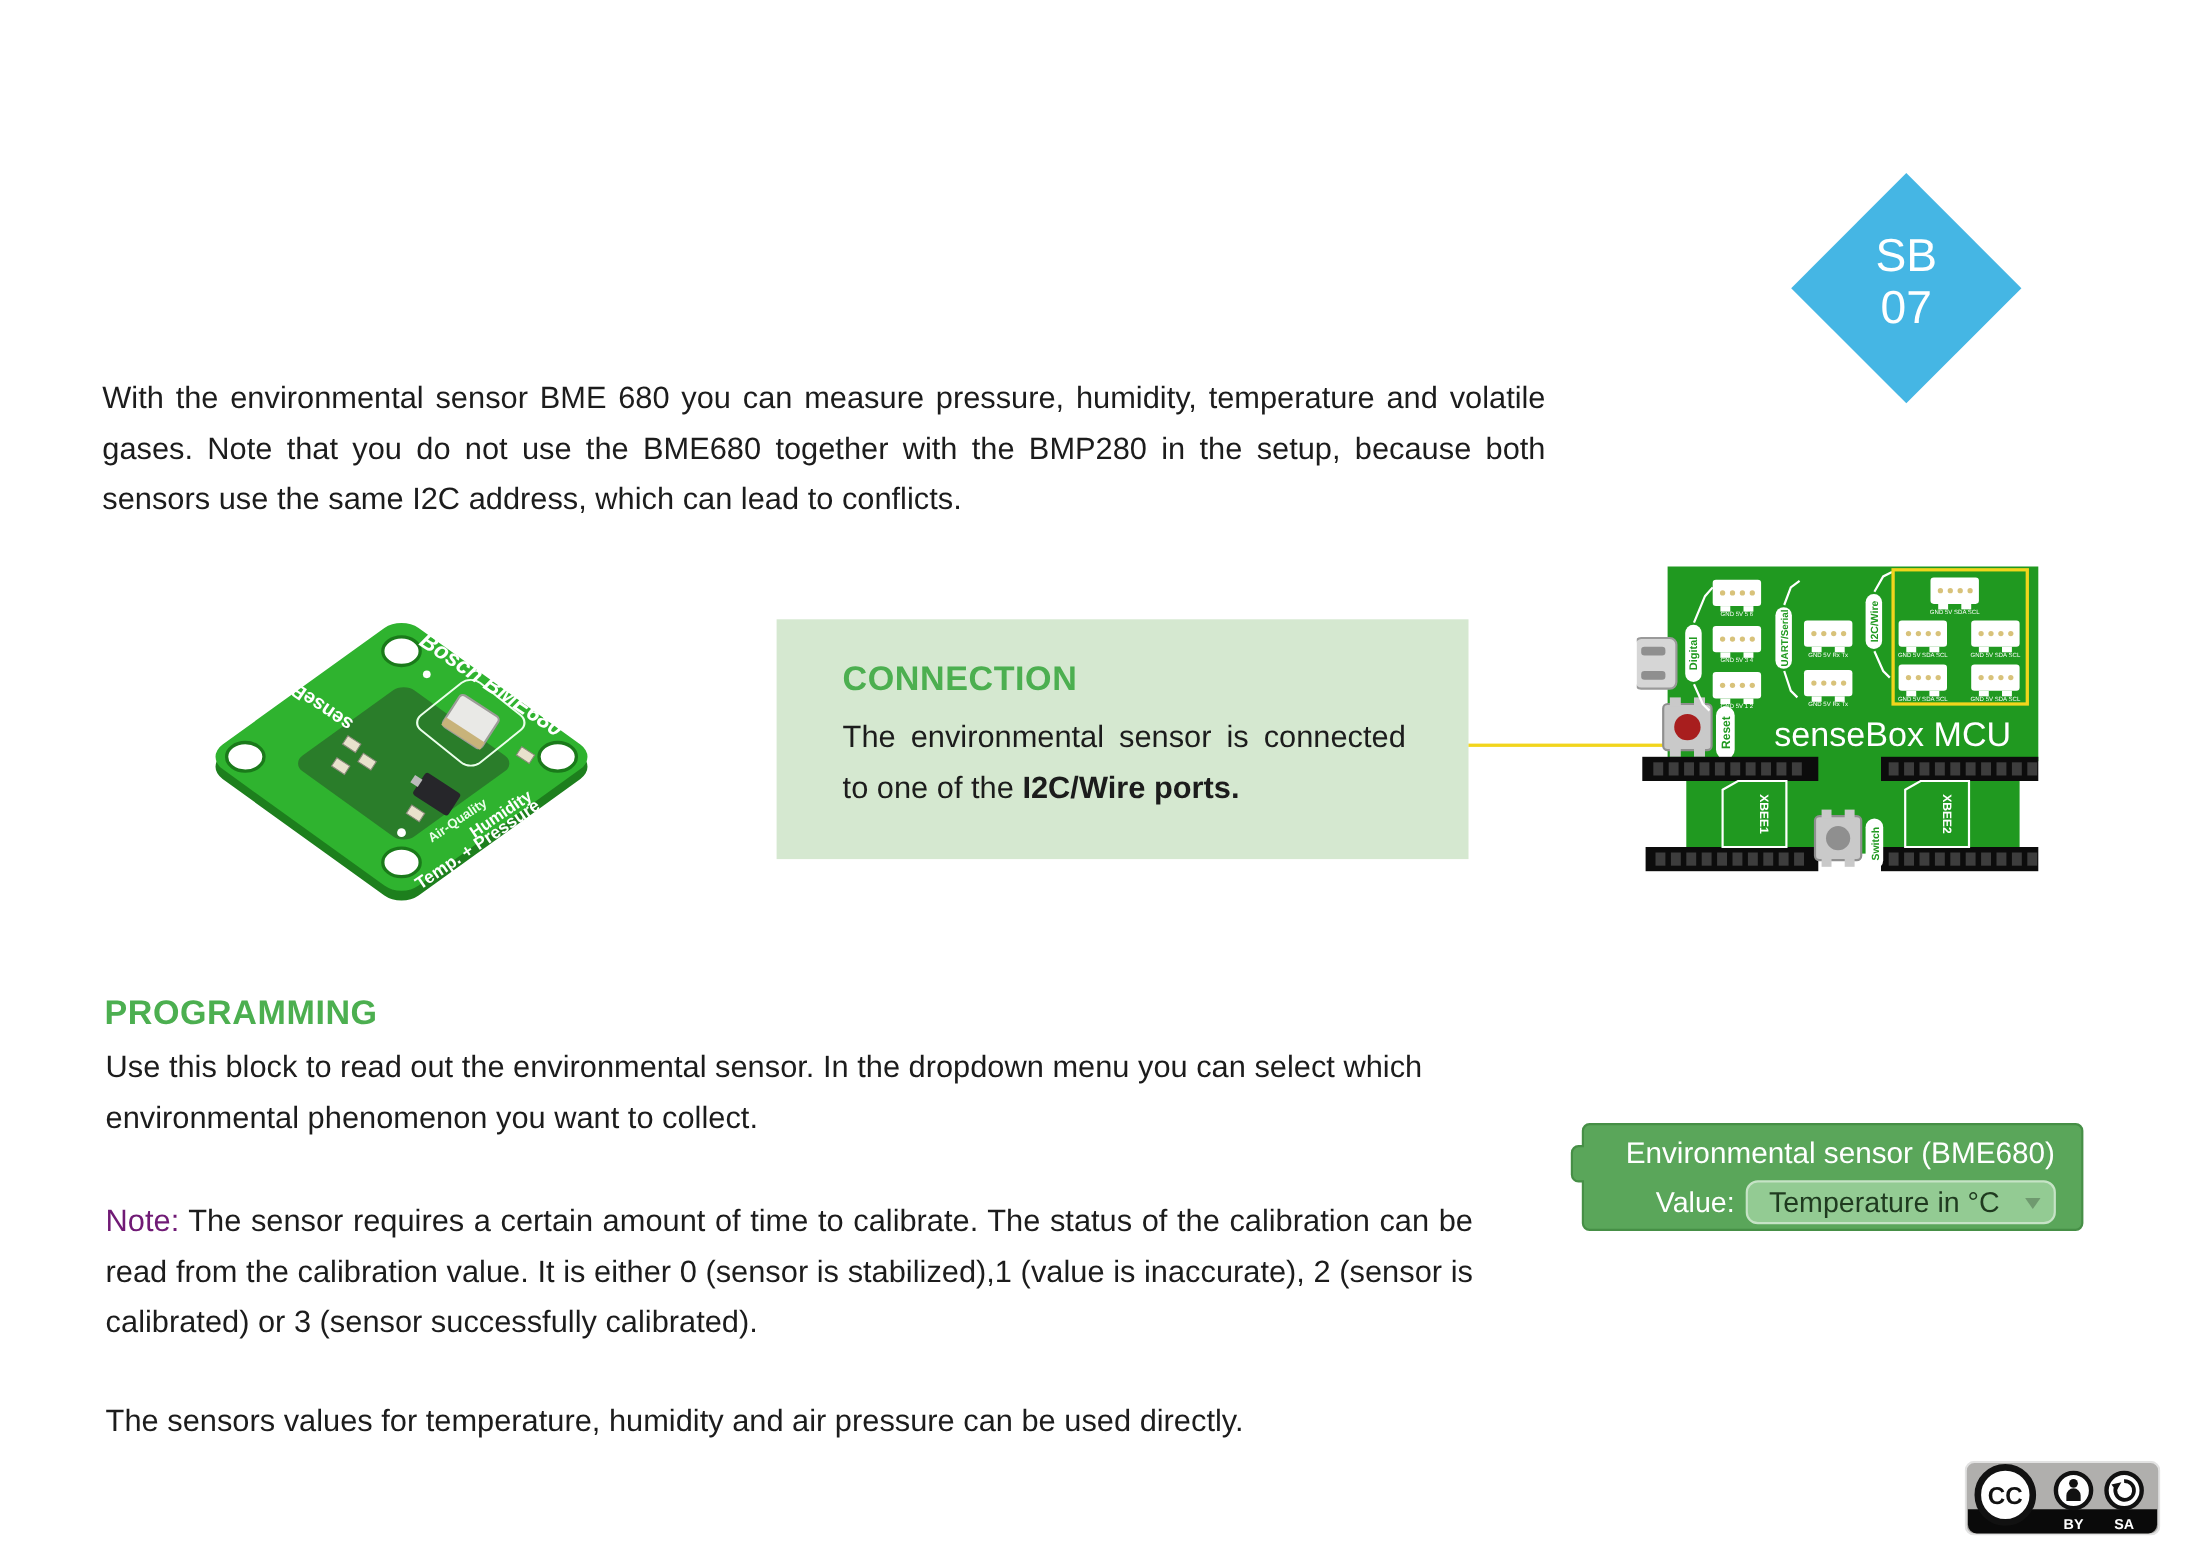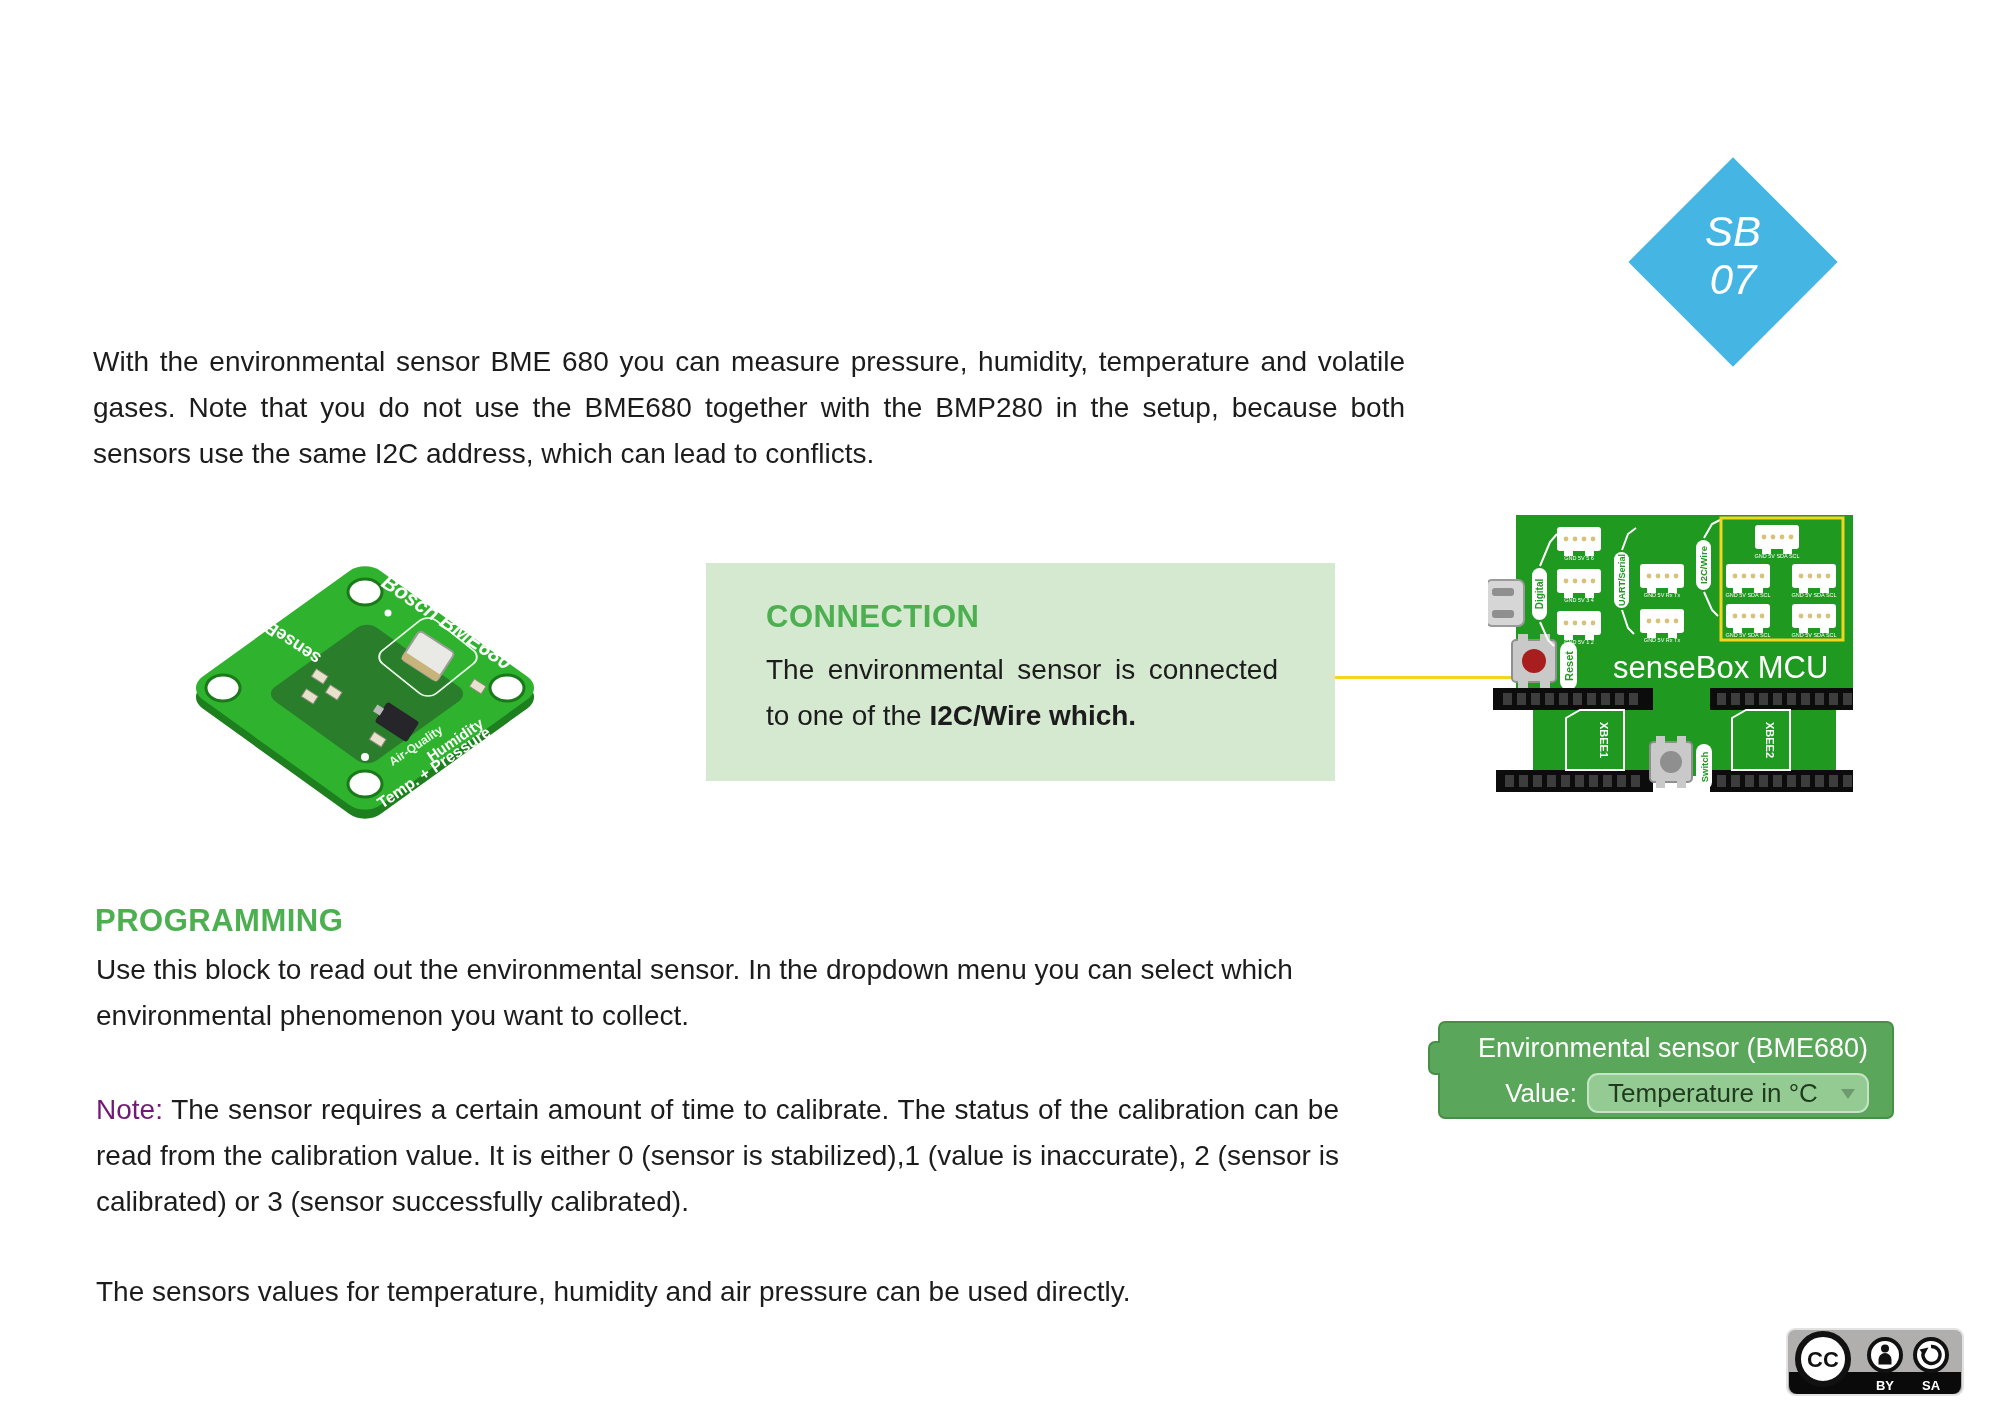--- a/index.html
+++ b/index.html
@@ -7,21 +7,21 @@
         font-family:"Liberation Sans",sans-serif;color:#1c1c1c;}
 
   
   .header{position:absolute;left:0;top:0;width:2000px;height:263px;background:#4caf50;}
   .title{position:absolute;left:95px;top:148px;color:#ffffff;
          font-family:"DejaVu Serif",serif;font-weight:700;font-size:66px;letter-spacing:1px;white-space:nowrap;}
   .diamond-wrap{position:absolute;left:1613px;top:142px;width:240px;height:240px;z-index:5;}
   .diamond-white{position:absolute;left:34px;top:34px;width:172px;height:172px;background:#ffffff;transform:rotate(45deg);}
   .diamond-blue{position:absolute;left:46px;top:46px;width:148px;height:148px;background:#45b6e4;transform:rotate(45deg);}
   .diamond-text{position:absolute;left:0;top:66px;width:240px;text-align:center;color:#ffffff;
-                font-size:42px;line-height:48px;font-weight:400;font-style:italic;}
+                font-size:42px;line-height:48px;font-weight:400;}
 
   
   .para{position:absolute;font-size:28px;line-height:46px;color:#1c1c1c;margin:1px;}
   .justify{text-align:justify;}
   #intro{left:92px;top:338px;width:1312px;}
   .section-head{position:absolute;margin:0;color:#4caf50;font-size:31px;font-weight:700;letter-spacing:.5px;}
   #connection-box{position:absolute;left:706px;top:563px;width:629px;height:218px;background:#d5e8d0;}
   #connection-head{left:60px;top:36px;position:absolute;}
   #connection-text{position:absolute;left:60px;top:84px;width:512px;font-size:28px;line-height:46px;text-align:justify;margin:0;}
   .bold{font-weight:700;}
@@ -103,21 +103,21 @@
 
     <text x="268" y="78" transform="rotate(34 268 78)" font-size="21" font-style="italic" font-weight="700" fill="#ffffff" text-anchor="middle">Bosch BME680</text>
     <text x="112" y="82" transform="rotate(-146 112 82)" font-size="18" font-weight="700" fill="#ffffff" text-anchor="middle">senseBox</text>
     <text x="262" y="222" transform="rotate(-34 262 222)" font-size="16" font-weight="700" fill="#ffffff" text-anchor="middle">Temp. + Pressure</text>
     <text x="283" y="194" transform="rotate(-34 283 194)" font-size="15" font-weight="700" fill="#ffffff" text-anchor="middle">Humidity</text>
     <text x="243" y="199" transform="rotate(-34 243 199)" font-size="12" font-weight="700" fill="#eaffea" text-anchor="middle">Air-Quality</text>
   </svg>
 
   <div id="connection-box">
     <h3 class="section-head" id="connection-head">CONNECTION</h3>
-    <p id="connection-text"><span>The environmental sensor is connected to one of the </span><span class="bold">I2C/Wire which.</span></p>
+    <p id="connection-text"><span>The environmental sensor is connected to one of the </span><span class="bold">I2C/Wire ports.</span></p>
   </div>
 
   <div class="yellow-h"></div>
   <div class="yellow-v"></div>
 
   <svg class="img-abs" style="left:1488px;top:512px;" width="372" height="292" viewBox="0 0 372 292">
     <defs>
       <g id="jst">
         <rect x="0" y="0" width="44" height="24" rx="3" fill="#ffffff"></rect>
         <rect x="7" y="24" width="9" height="5" fill="#ffffff"></rect>

